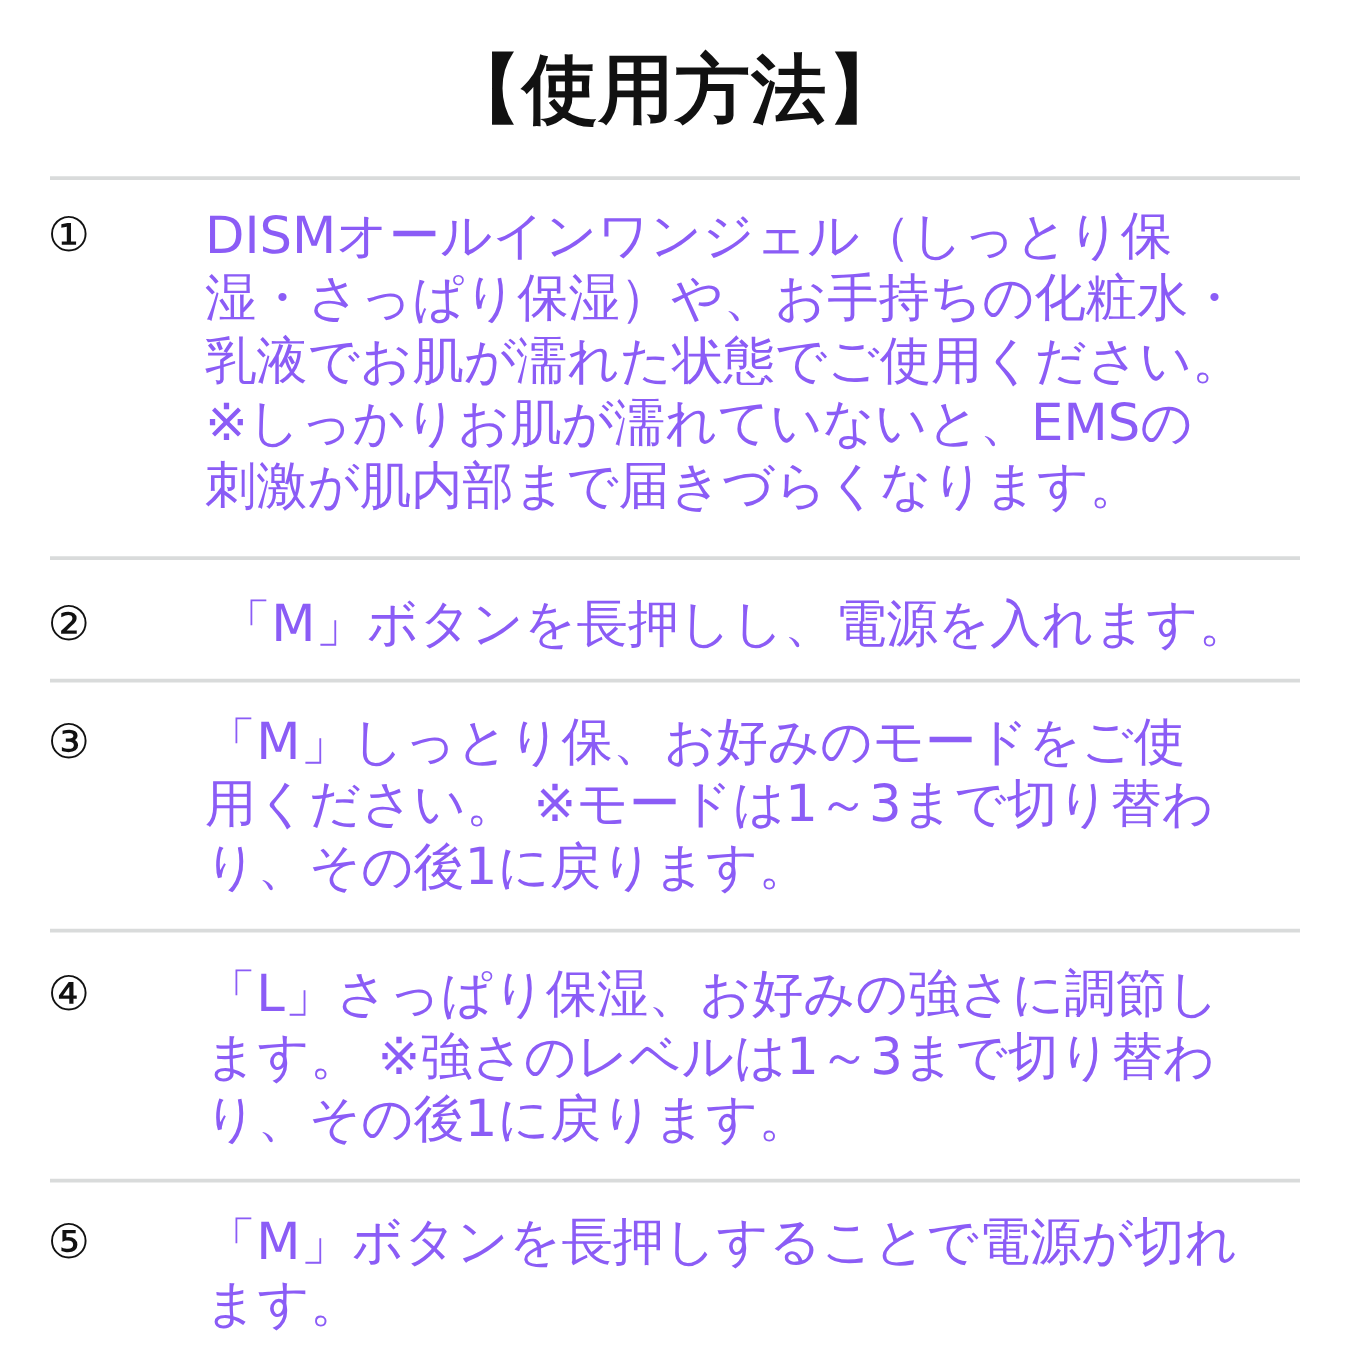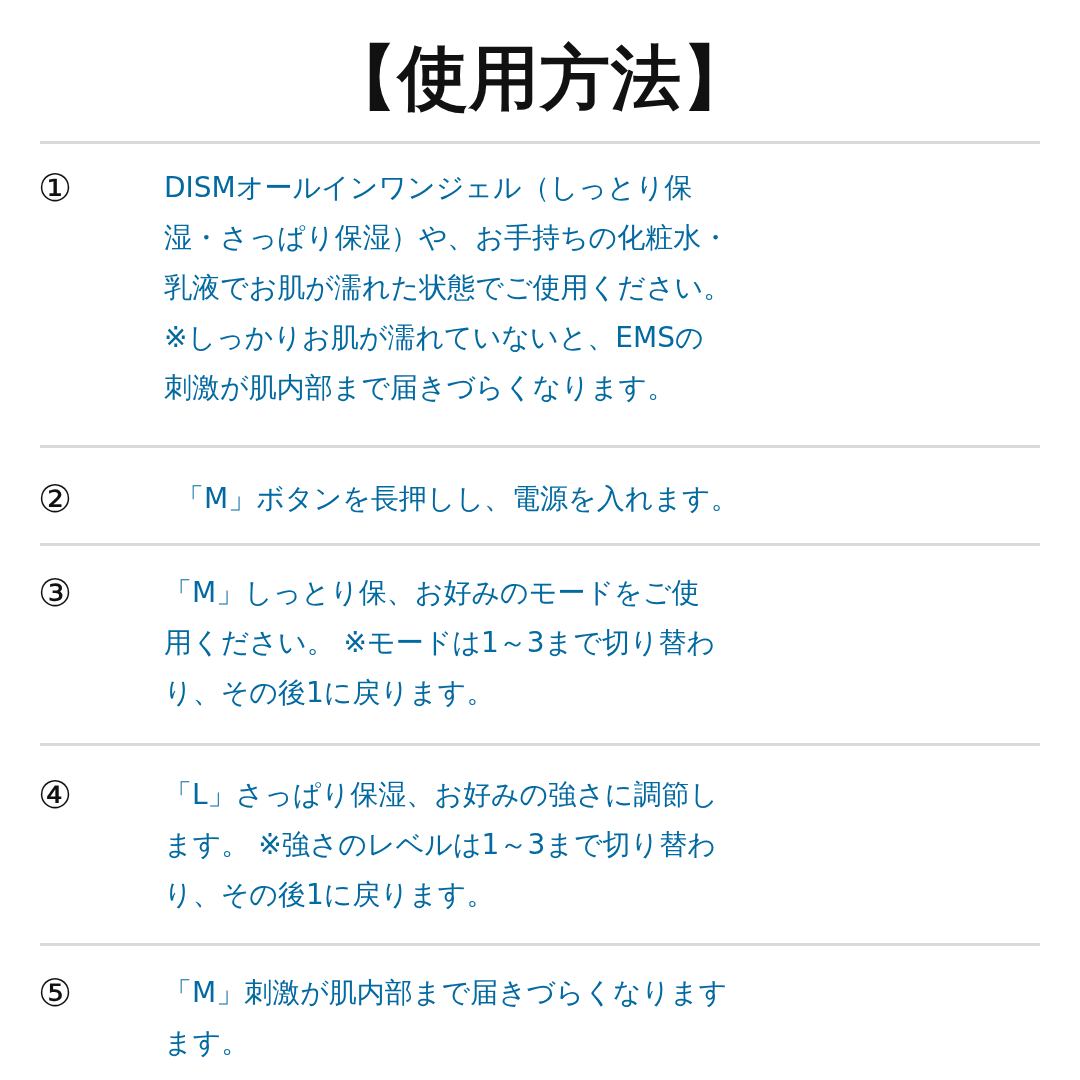--- a/index.html
+++ b/index.html
@@ -3,33 +3,33 @@
 <meta charset="utf-8">
 <style>
   html, body { margin: 0; padding: 0; background: #ffffff; }
   body {
     width: 1080px; height: 1080px; overflow: hidden; position: relative;
     font-family: "DejaVu Sans", "Liberation Sans", sans-serif;
     color: #111111;
   }
   .title {
     position: absolute; left: 0; top: 32px; width: 1080px;
-    text-align: center; font-size: 70px; font-weight: bold; letter-spacing: 1px;
+    text-align: center; font-size: 60px; font-weight: bold; letter-spacing: 1px;
     color: #111;
   }
   .sep {
     position: absolute; left: 40px; width: 1000px; height: 3px; background: #d9dbdb;
   }
   .step { position: absolute; left: 0; width: 1080px; }
   .num {
     position: absolute; left: 38px; font-size: 38px; line-height: 50px; color: #111;
   }
   .txt {
     position: absolute; left: 164px; width: 850px;
-    font-size: 28px; line-height: 50px; color: #0369a1;
+    font-size: 41px; line-height: 50px; color: #8b5cf6;
     white-space: pre-line;
   }
 </style>
 </head>
 <body>
 
 <div class="title">【使用方法】</div>
 
 <div class="sep" style="top:141px;"></div>
 
@@ -64,15 +64,15 @@
   <span class="num">④</span>
   <span class="txt">「L」さっぱり保湿、お好みの強さに調節し
 ます。 ※強さのレベルは1～3まで切り替わ
 り、その後1に戻ります。</span>
 </div>
 
 <div class="sep" style="top:943px;"></div>
 
 <div class="step" style="top:968px;">
   <span class="num">⑤</span>
-  <span class="txt">「M」刺激が肌内部まで届きづらくなります
+  <span class="txt">「M」ボタンを長押しすることで電源が切れ
 ます。</span>
 </div>
 
 </body></html>

